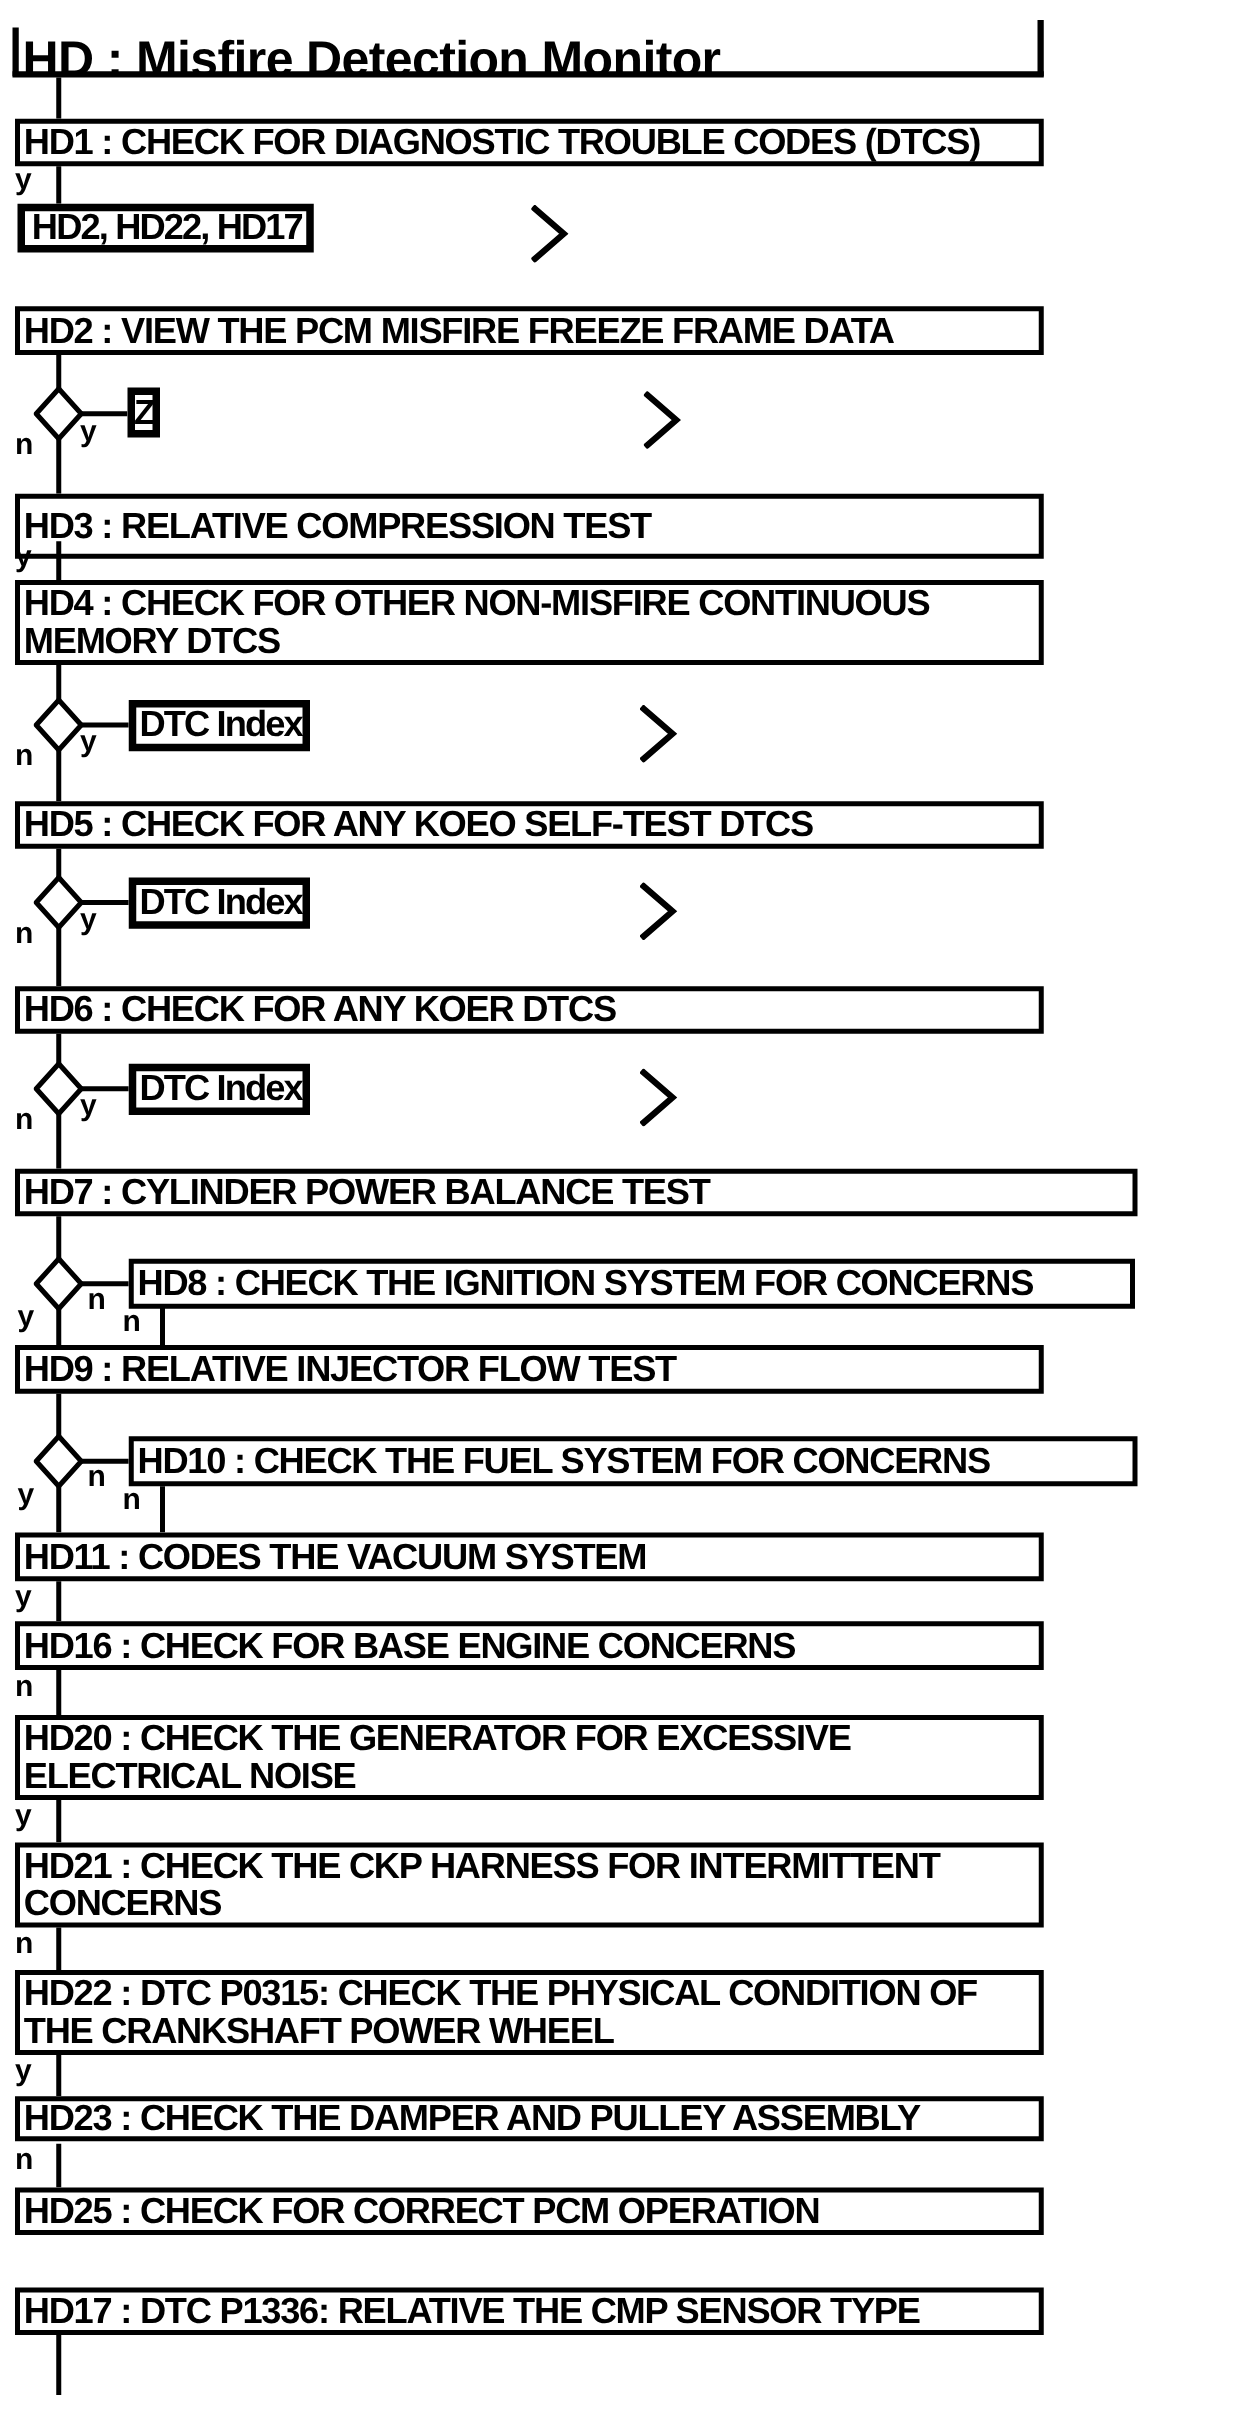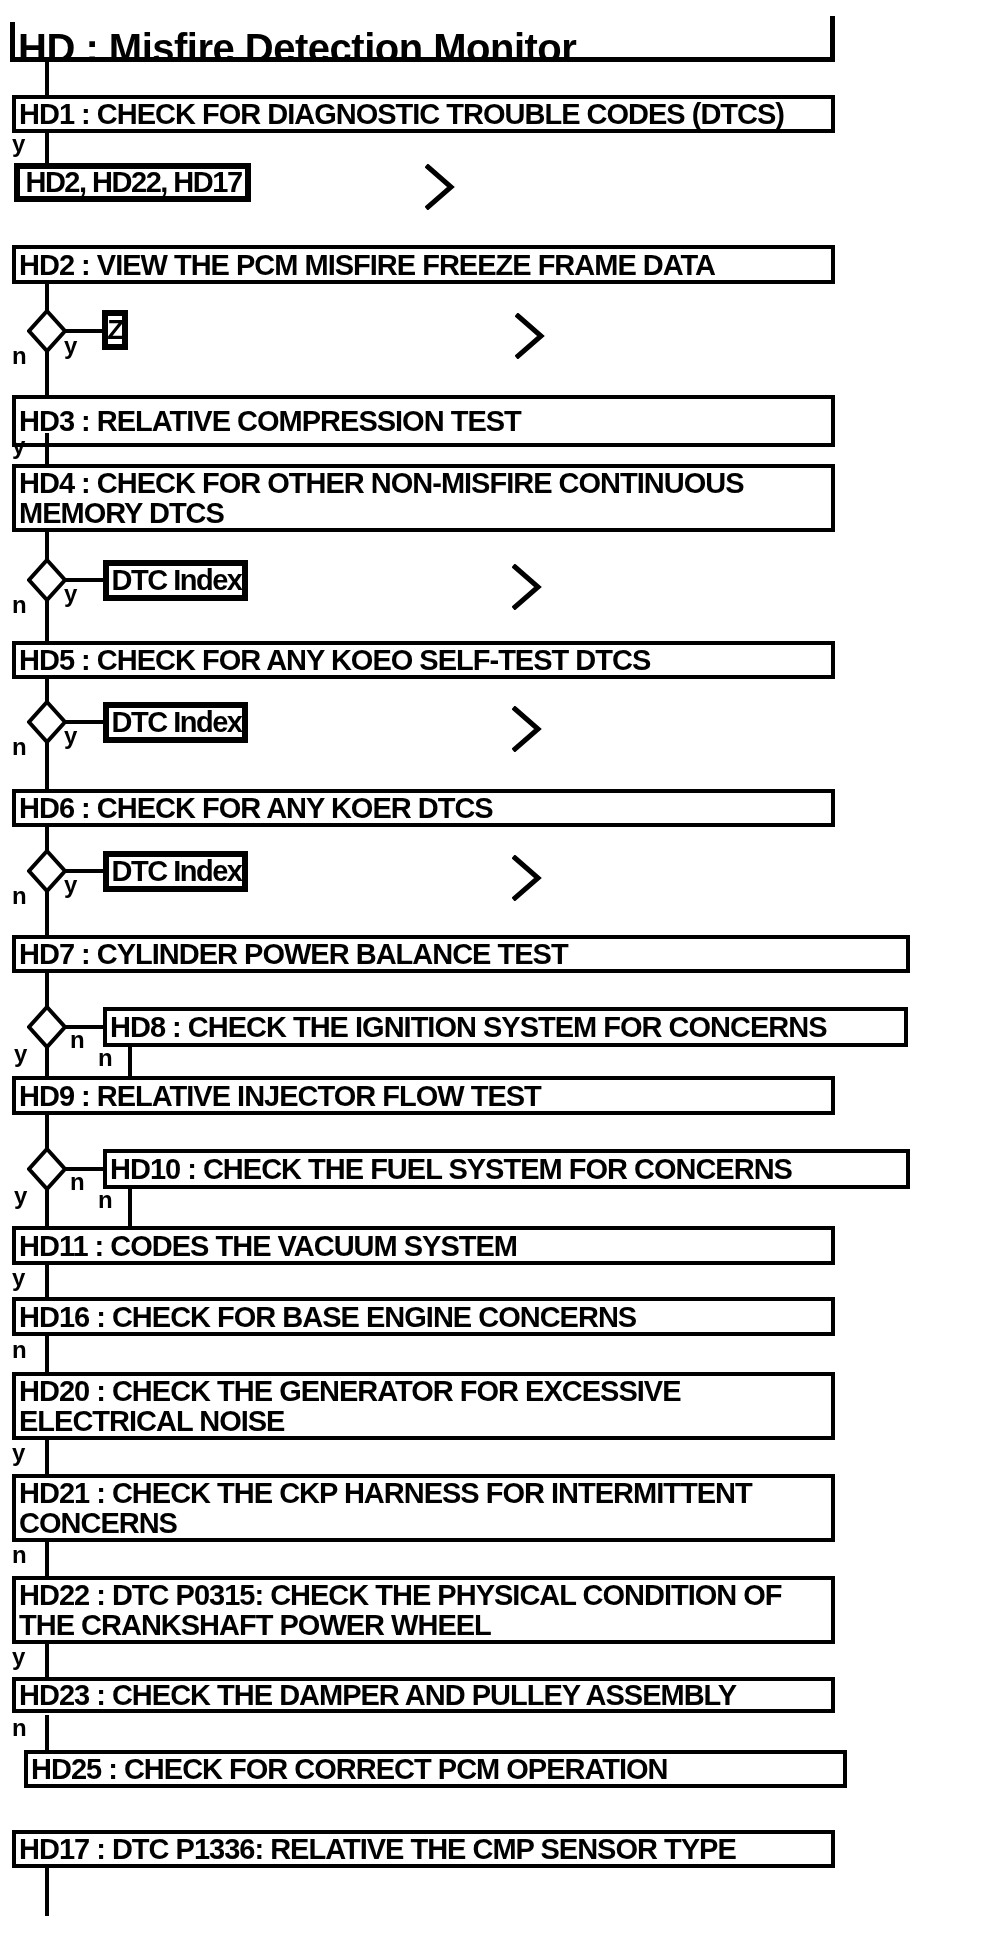--- a/index.html
+++ b/index.html
@@ -208,21 +208,21 @@
   </div>
   <span class="lbl" style="left:12px;top:1645px">y</span>
   <div class="vline" style="left:45px;top:1644px;width:4px;height:33px"></div>
 
   <div class="pbox" style="left:12px;top:1677px;width:823px;height:36px">
     <span>HD23 : CHECK THE DAMPER AND PULLEY ASSEMBLY</span>
   </div>
   <span class="lbl" style="left:12px;top:1716px">n</span>
   <div class="vline" style="left:45px;top:1715px;width:4px;height:35px"></div>
 
-  <div class="pbox" style="left:24px;top:1750px;width:823px;height:38px">
+  <div class="pbox" style="left:12px;top:1750px;width:823px;height:38px">
     <span>HD25 : CHECK FOR CORRECT PCM OPERATION</span>
   </div>
 
   <div class="pbox" style="left:12px;top:1830px;width:823px;height:38px">
     <span>HD17 : DTC P1336: RELATIVE THE CMP SENSOR TYPE</span>
   </div>
   <div class="vline" style="left:45px;top:1868px;width:4px;height:48px"></div>
 
 </div>
 

